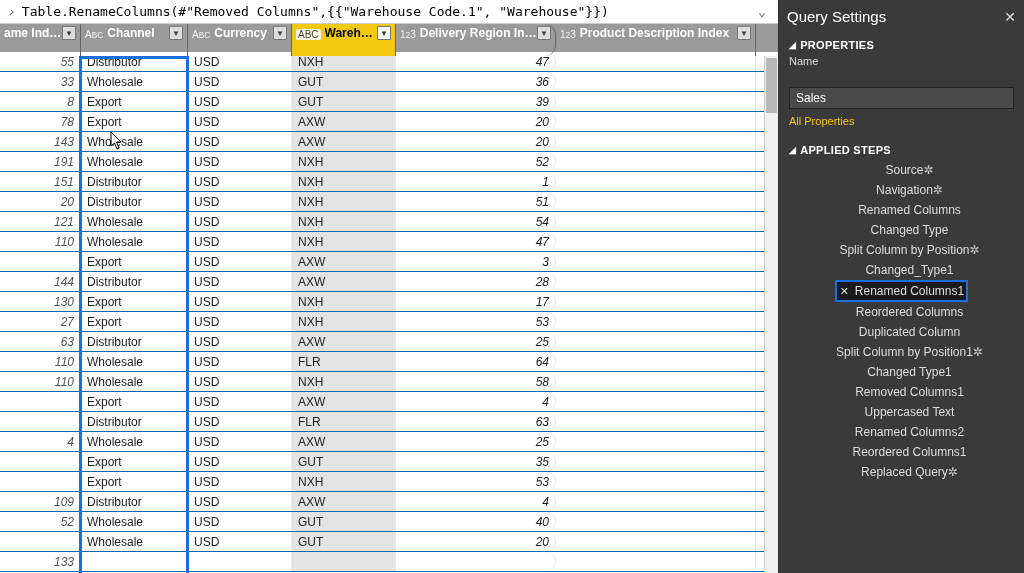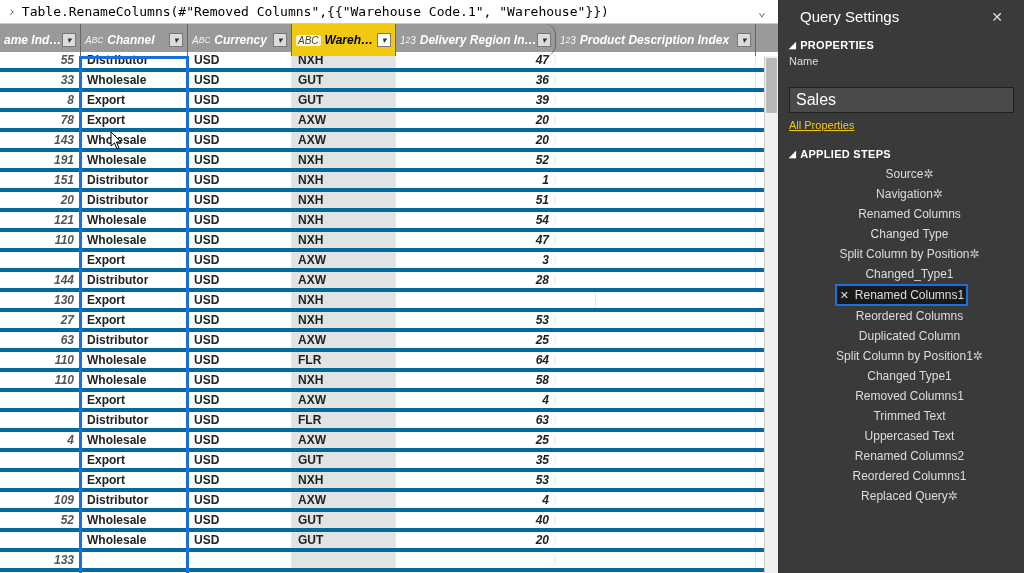--- a/index.html
+++ b/index.html
@@ -10,29 +10,29 @@
 .left-pane { flex: 1; display: flex; flex-direction: column; border-right: 1px solid #333; }
 
 .formula-bar { background: #fff; padding: 4px 8px; border-bottom: 1px solid #ccc; font-family: Consolas, monospace; font-size: 13px; display: flex; align-items: center; }
 .formula-bar .fx { color: #666; margin-right: 6px; font-style: italic; }
 .formula-bar .formula-text { flex: 1; white-space: nowrap; overflow: hidden; }
 .formula-bar .dd { width: 16px; text-align: center; color: #666; }
 
 .table-wrap { flex: 1; overflow: hidden; position: relative; }
 
 .grid-header { display: flex; background: #9a9a9a; height: 28px; }
-.grid-header .col { display: flex; align-items: center; position: relative; border-right: 1px solid #666; padding: 16px 4px; color: #fff; font-size: 12px; overflow: hidden; font-style: italic; }
+.grid-header .col { display: flex; align-items: flex-end; position: relative; border-right: 1px solid #666; padding: 16px 4px; color: #fff; font-size: 12px; overflow: hidden; }
 .grid-header .col.highlight { background: #f2c811; color: #000; }
 .grid-header .type-icon { font-size: 10px; margin-right: 4px; opacity: .9; display:inline-flex; align-items:center; }
 .grid-header .col-label { flex: 1; white-space: nowrap; overflow: hidden; text-overflow: ellipsis; font-weight:600; }
 .grid-header .col .drop { width: 14px; height: 14px; background: #dcdcdc; color: #333; display: flex; align-items: center; justify-content: center; font-size: 9px; border: 1px solid #777; }
 .grid-header .col.highlight .drop { background:#fff; }
 
 .grid-body { background: #fff; }
-.grid-body .row { display: flex; height: 20px; border-bottom: 4px solid #0369a1; font-weight: bold; }
+.grid-body .row { display: flex; height: 20px; border-bottom: 1px solid #0369a1; }
 .grid-body .cell { border-right: 1px solid #e8e8e8; padding: 2px 6px; overflow: hidden; white-space: nowrap; font-size: 12px; display:flex; align-items:center; }
 .grid-body .cell.num { justify-content: flex-end; font-style: italic; color:#222; }
 .grid-body .cell.faded-num { color:#555; font-style: italic; }
 .grid-body .cell.txt { color: #222; }
 .grid-body .cell.grey-bg { background: #e3e3e3; }
 
 .col-w0 { width: 81px; }
 .col-w1 { width: 107px; }
 .col-w2 { width: 104px; }
 .col-w3 { width: 104px; }
@@ -41,30 +41,30 @@
 
 .sel-box-1 { position:absolute; border: 3px solid #1a6fe0; pointer-events:none; left:79px; top:32px; width:110px; height:540px; z-index:5; }
 
 .cursor { position:absolute; left:110px; top:108px; z-index:10; font-size:14px; color:#000; pointer-events:none; }
 .cursor svg { width:14px; height:18px; }
 
 .scroll-v { position:absolute; right:0; top:32px; bottom:0; width:14px; background:#f0f0f0; border-left:1px solid #ccc; }
 .scroll-v .thumb { position:absolute; left:1px; right:1px; top:2px; height:55px; background:#b8b8b8; border-radius:1px; }
 
 .right-pane { width: 245px; background: #3a3a3a; color: #ddd; display: flex; flex-direction: column; }
-.rp-header { display: flex; align-items: center; justify-content: space-between; padding: 8px 21px; font-size: 15px; color:#fff; }
+.rp-header { display: flex; align-items: center; justify-content: space-between; padding: 8px 8px; font-size: 15px; color:#fff; }
 .rp-close { font-size: 14px; color: #ddd; cursor: pointer; }
 
 .rp-section { padding: 0 10px 10px; }
 .rp-section-title { font-size: 11px; font-weight: 700; letter-spacing: .3px; color: #fff; padding: 6px 0 4px; display:flex; align-items:center; }
 .rp-section-title .caret { margin-right:4px; font-size:9px; }
 
 .rp-name-label { font-size: 11px; color: #ddd; margin-bottom: 20px; }
-.rp-name-input { width: 100%; background: #4a4a4a; border: 1px solid #222; color: #fff; padding: 3px 6px; font-size: 16px; }
-.rp-link { color: #f2c811; font-size: 11px; text-decoration: underline; display: inline-block; margin-top: 6px; }
+.rp-name-input { width: 100%; background: #4a4a4a; border: 1px solid #222; color: #fff; padding: 3px 6px; font-size: 12px; }
+.rp-link { color: #f2c811; font-size: 11px; display: inline-block; margin-top: 6px; }
 
 .steps-list { display: flex; flex-direction: column; align-items: center; }
 .step { display: flex; align-items: center; padding: 3px 4px 3px 20px; font-size: 12px; color: #ddd; position:relative; }
 .step .gear { margin-left: auto; font-size: 12px; color: #ccc; }
 .step.selected { background: #1a1a1a; border: 2px solid #1a6fe0; padding:2px 2px 2px 18px; }
 .step.selected .del-x { position:absolute; left:3px; font-size:11px; color:#ddd; }
 
 </style>
 </head>
 <body>
@@ -207,20 +207,21 @@
             <div class="cell col-w2 txt">USD</div>
             <div class="cell col-w3 txt grey-bg">AXW</div>
             <div class="cell col-w4 num">28</div>
             <div class="cell col-w5 num"></div>
           </div>
           <div class="row">
             <div class="cell col-w0 num faded-num">130</div>
             <div class="cell col-w1 txt">Export</div>
             <div class="cell col-w2 txt">USD</div>
             <div class="cell col-w3 txt grey-bg">NXH</div>
+            <div class="cell col-w4 num">17</div>
             <div class="cell col-w5 num"></div>
           </div>
           <div class="row">
             <div class="cell col-w0 num faded-num">27</div>
             <div class="cell col-w1 txt">Export</div>
             <div class="cell col-w2 txt">USD</div>
             <div class="cell col-w3 txt grey-bg">NXH</div>
             <div class="cell col-w4 num">53</div>
             <div class="cell col-w5 num"></div>
           </div>
@@ -394,23 +395,20 @@
             <span>Split Column by Position1</span>
             <span class="gear">✲</span>
           </div>
           <div class="step">
             <span>Changed Type1</span>
           </div>
           <div class="step">
             <span>Removed Columns1</span>
           </div>
           <div class="step">
-            <span>Trimmed Text</span>
-          </div>
-          <div class="step">
             <span>Uppercased Text</span>
           </div>
           <div class="step">
             <span>Renamed Columns2</span>
           </div>
           <div class="step">
             <span>Reordered Columns1</span>
           </div>
           <div class="step">
             <span>Replaced Query</span>

